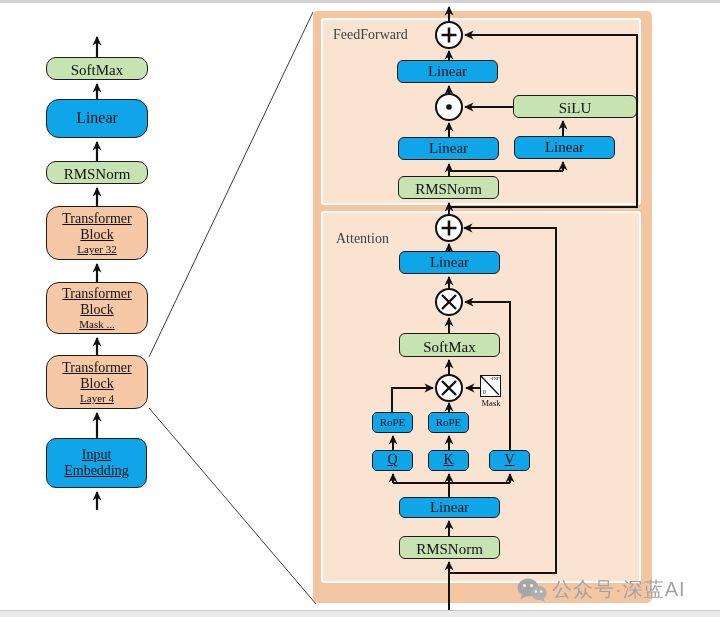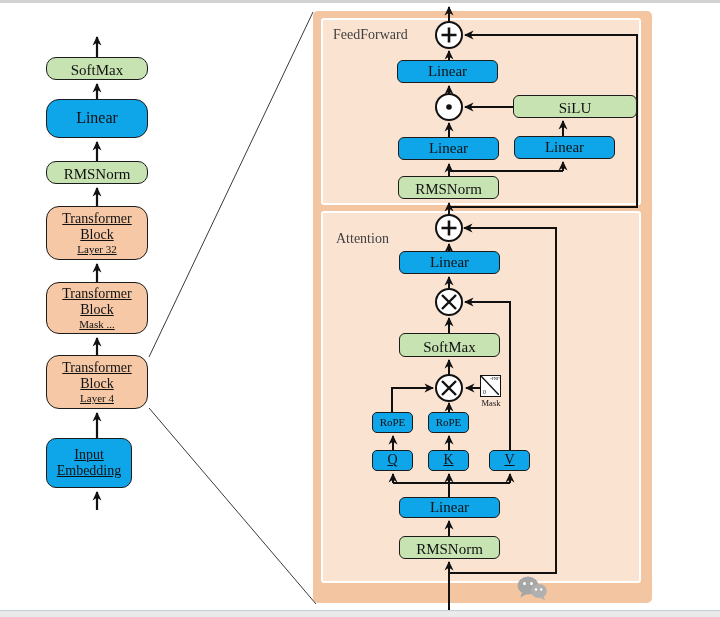--- a/index.html
+++ b/index.html
@@ -63,21 +63,21 @@
     <span>Transformer</span>
     <span>Block</span>
     <span class="sub">Mask ...</span>
   </div>
   <div class="bx orangeb r13 f14" style="left:46px;top:355px;width:102px;height:54px;">
     <span>Transformer</span>
     <span>Block</span>
     <span class="sub">Layer 4</span>
   </div>
 
-  <div class="bx blue r10 f14" style="left:46px;top:438px;width:86px;height:50px;">
+  <div class="bx blue r10 f14" style="left:46px;top:438px;width:101px;height:50px;">
     <span>Input</span>
     <span>Embedding</span>
   </div>
 
   <div id="outer-panel"></div>
   <div class="inner-panel" style="left:321px;top:18px;width:320px;height:187px;"></div>
   <div class="inner-panel" style="left:321px;top:211px;width:320px;height:372px;"></div>
 
   <div class="panel-label" style="left:333px;top:27px;">FeedForward</div>
   <div class="panel-label" style="left:336px;top:231px;">Attention</div>
@@ -223,16 +223,17 @@
     <svg width="30" height="24" viewBox="0 0 30 24">
       <ellipse cx="11" cy="9.5" rx="10.5" ry="9" fill="#A6A6A6"></ellipse>
       <path d="M5,16 L3.5,21.5 L9.5,18 Z" fill="#A6A6A6"></path>
       <circle cx="7.5" cy="7.5" r="1.5" fill="#fff"></circle>
       <circle cx="14.5" cy="7.5" r="1.5" fill="#fff"></circle>
       <ellipse cx="21.8" cy="15" rx="8" ry="7" fill="#B0B0B0"></ellipse>
       <path d="M26.5,20.5 L28,24 L23.5,22 Z" fill="#B0B0B0"></path>
       <circle cx="19" cy="13.5" r="1.2" fill="#fff"></circle>
       <circle cx="24.2" cy="13.5" r="1.2" fill="#fff"></circle>
     </svg>
+    <span id="watermark-text">公众号·深蓝AI</span>
   </div>
 
   <div id="bottom-band"></div>
 </div>
 
 </body></html>

